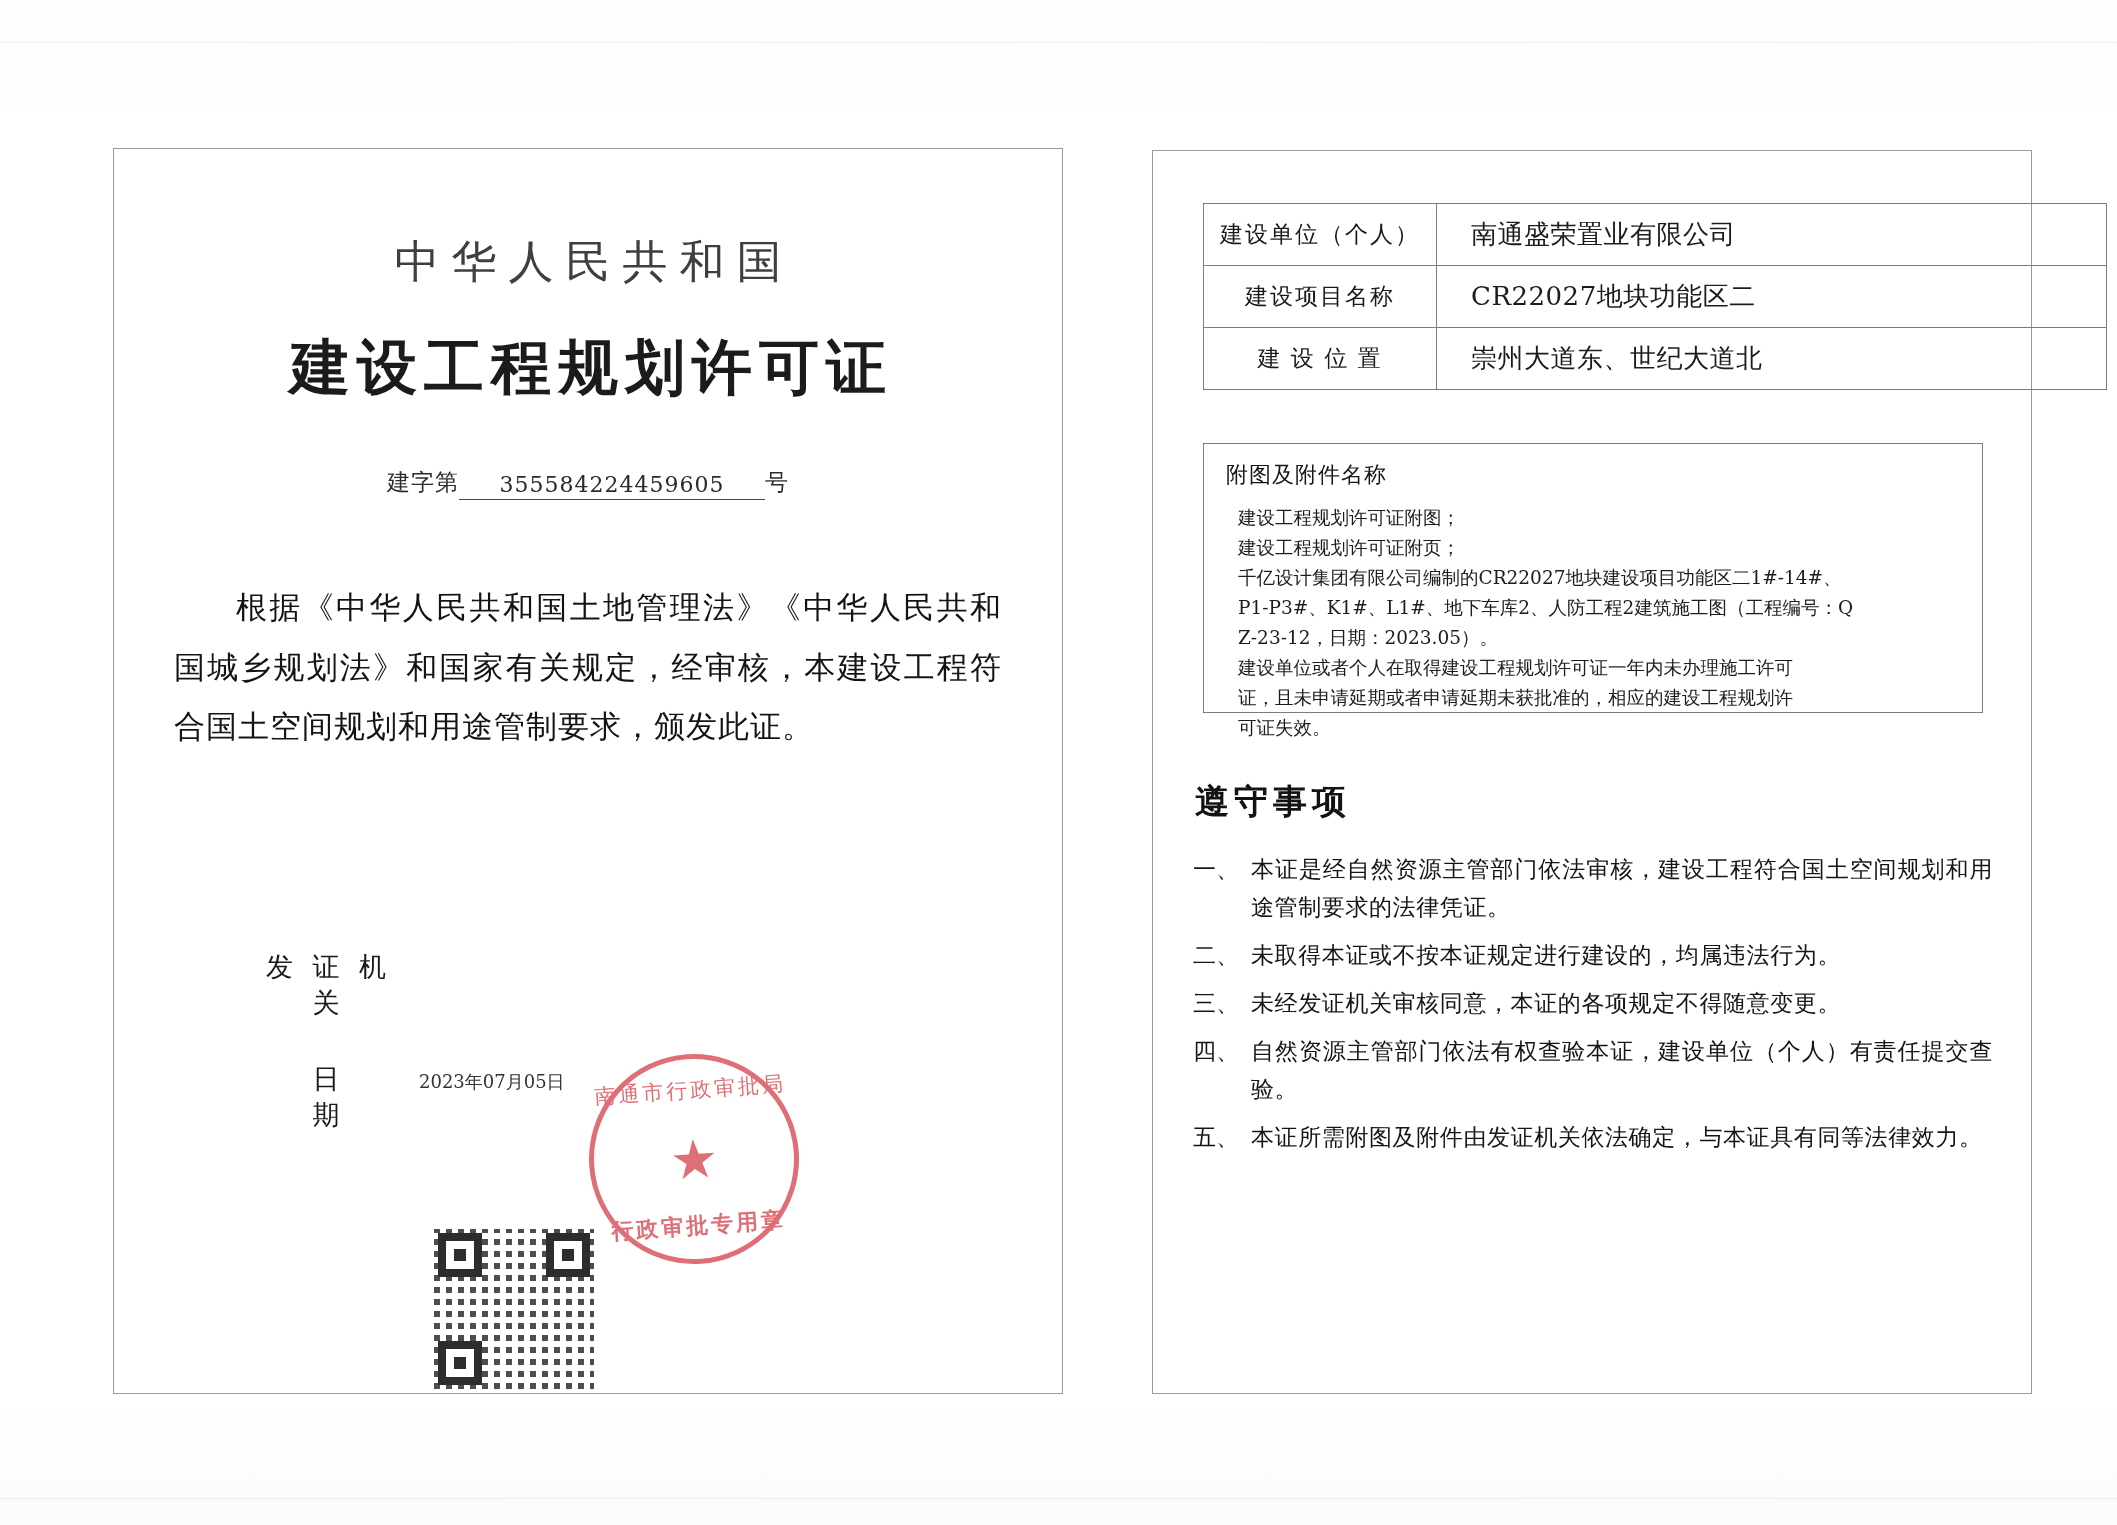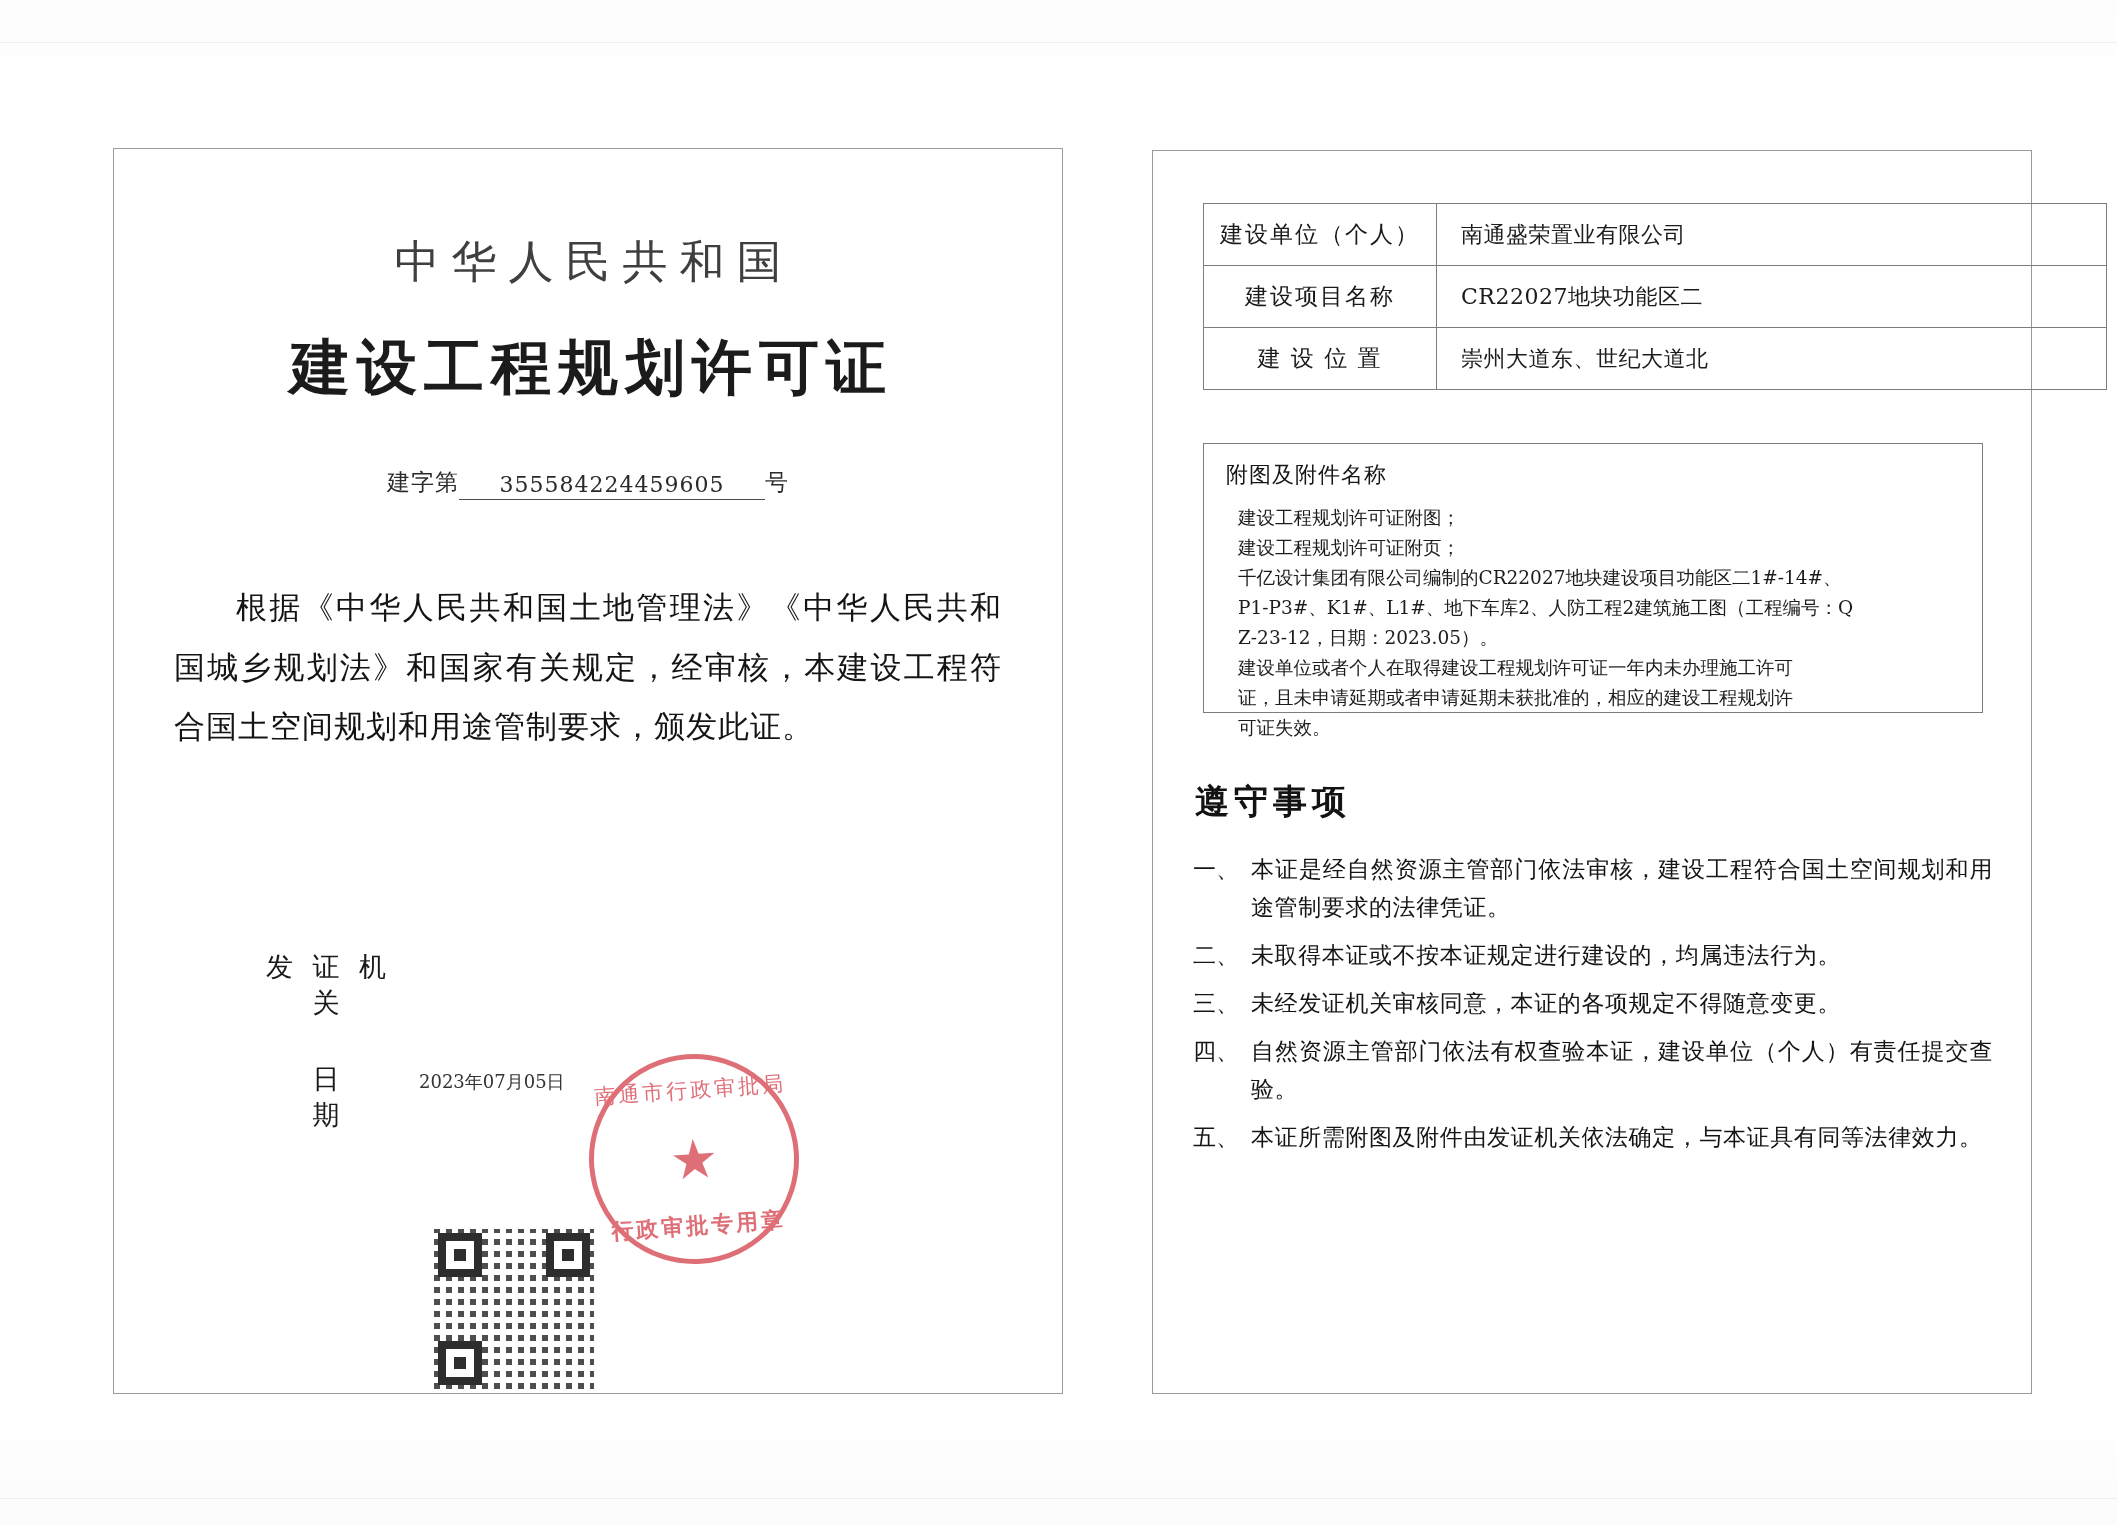--- a/index.html
+++ b/index.html
@@ -228,22 +228,22 @@
     vertical-align: middle;
   }
   .info-table td.key {
     width: 230px;
     text-align: center;
     font-size: 23px;
     color: #1a1a1a;
     letter-spacing: 2px;
   }
   .info-table td.val {
-    padding-left: 24px;
-    font-size: 22px;
+    padding-left: 34px;
+    font-size: 26px;
     color: #1c1c1c;
     font-family: "DejaVu Serif", serif;
     letter-spacing: 0.5px;
   }
   .attach-box {
     position: absolute;
     left: 50px;
     top: 292px;
     width: 780px;
     height: 270px;

